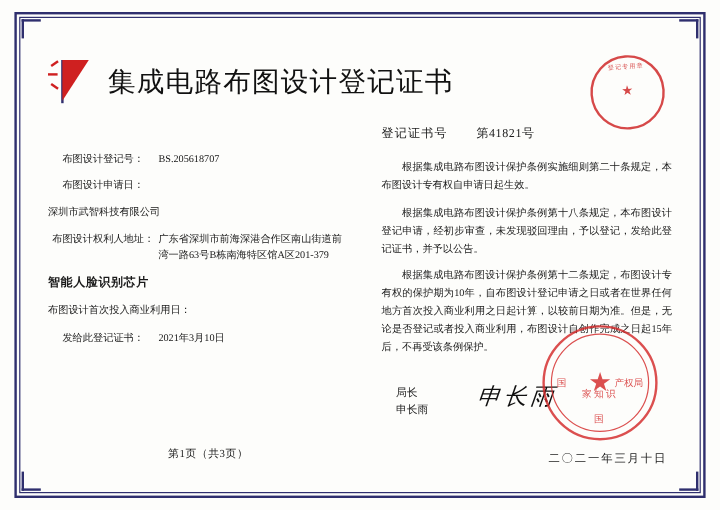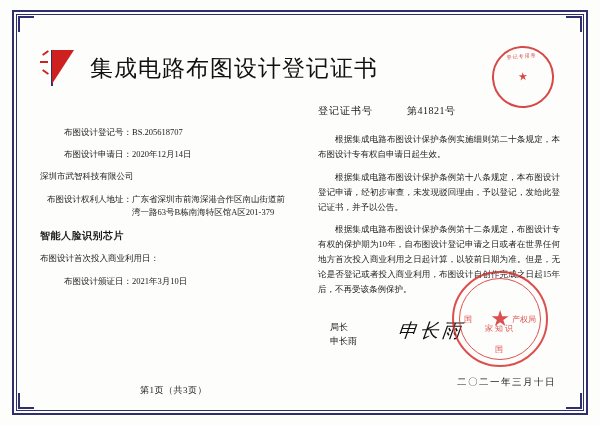--- a/index.html
+++ b/index.html
@@ -125,41 +125,41 @@
   }
 
   
   .reg-line {
     position: absolute;
     left: 318px; top: 104px;
     width: 240px;
     font-family: "Liberation Serif", serif;
     font-size: 10px;
     display: flex;
-    gap: 34px;
+    gap: 24px;
   }
   .reg-label { letter-spacing: 1px; }
   .reg-value { letter-spacing: 0.5px; }
 
   
   .left-col {
     position: absolute;
     left: 40px; top: 126px;
     width: 250px;
     font-family: "Liberation Serif", serif;
     font-size: 8.5px;
     line-height: 1.55;
   }
   .field {
     display: flex;
     margin-bottom: 9px;
   }
   .field .lbl {
     flex: 0 0 92px;
-    text-align: right;
+    text-align: center;
     white-space: nowrap;
   }
   .field .val {
     flex: 1 1 auto;
     font-weight: normal;
   }
   .field.block .val { word-break: break-all; }
   .field.name .val {
     font-size: 10px;
     font-weight: bold;
@@ -259,21 +259,21 @@
   .issue-date {
     position: absolute;
     right: 44px; bottom: 36px;
     font-family: "Liberation Serif", serif;
     font-size: 9.5px;
     letter-spacing: 1.5px;
   }
   
   .page-num {
     position: absolute;
-    left: 140px; bottom: 28px;
+    left: 140px; bottom: 40px;
     font-family: "Liberation Serif", serif;
     font-size: 9px;
     letter-spacing: 0.5px;
   }
 </style>
 </head>
 <body>
 
 <div class="page">
 
@@ -305,38 +305,37 @@
     <span class="reg-value">第41821号</span>
   </div>
 
   <div class="left-col">
     <div class="field">
       <span class="lbl">布图设计登记号：</span>
       <span class="val">BS.205618707</span>
     </div>
     <div class="field">
       <span class="lbl">布图设计申请日：</span>
-      <span class="val">2020年12月14日</span>
     </div>
     <div class="field block">
       <span class="val">深圳市武智科技有限公司</span>
     </div>
     <div class="field block">
       <span class="lbl">布图设计权利人地址：</span>
       <span class="val">广东省深圳市前海深港合作区南山街道前湾一路63号B栋南海特区馆A区201-379</span>
     </div>
     <div class="field name">
       <span class="val">智能人脸识别芯片</span>
     </div>
     <div class="field">
       <span class="lbl">布图设计首次投入商业利用日：</span>
       <span class="val"></span>
     </div>
     <div class="field">
-      <span class="lbl">布图设计颁证日：</span>
+      <span class="lbl">发给此登记证书：</span>
       <span class="val">2021年3月10日</span>
     </div>
   </div>
 
   <div class="right-col">
     <p>根据集成电路布图设计保护条例实施细则第二十条规定，本布图设计专有权自申请日起生效。</p>
     <p>根据集成电路布图设计保护条例第十八条规定，本布图设计登记申请，经初步审查，未发现驳回理由，予以登记，发给此登记证书，并予以公告。</p>
     <p>根据集成电路布图设计保护条例第十二条规定，布图设计专有权的保护期为10年，自布图设计登记申请之日或者在世界任何地方首次投入商业利用之日起计算，以较前日期为准。但是，无论是否登记或者投入商业利用，布图设计自创作完成之日起15年后，不再受该条例保护。</p>
   </div>
 

